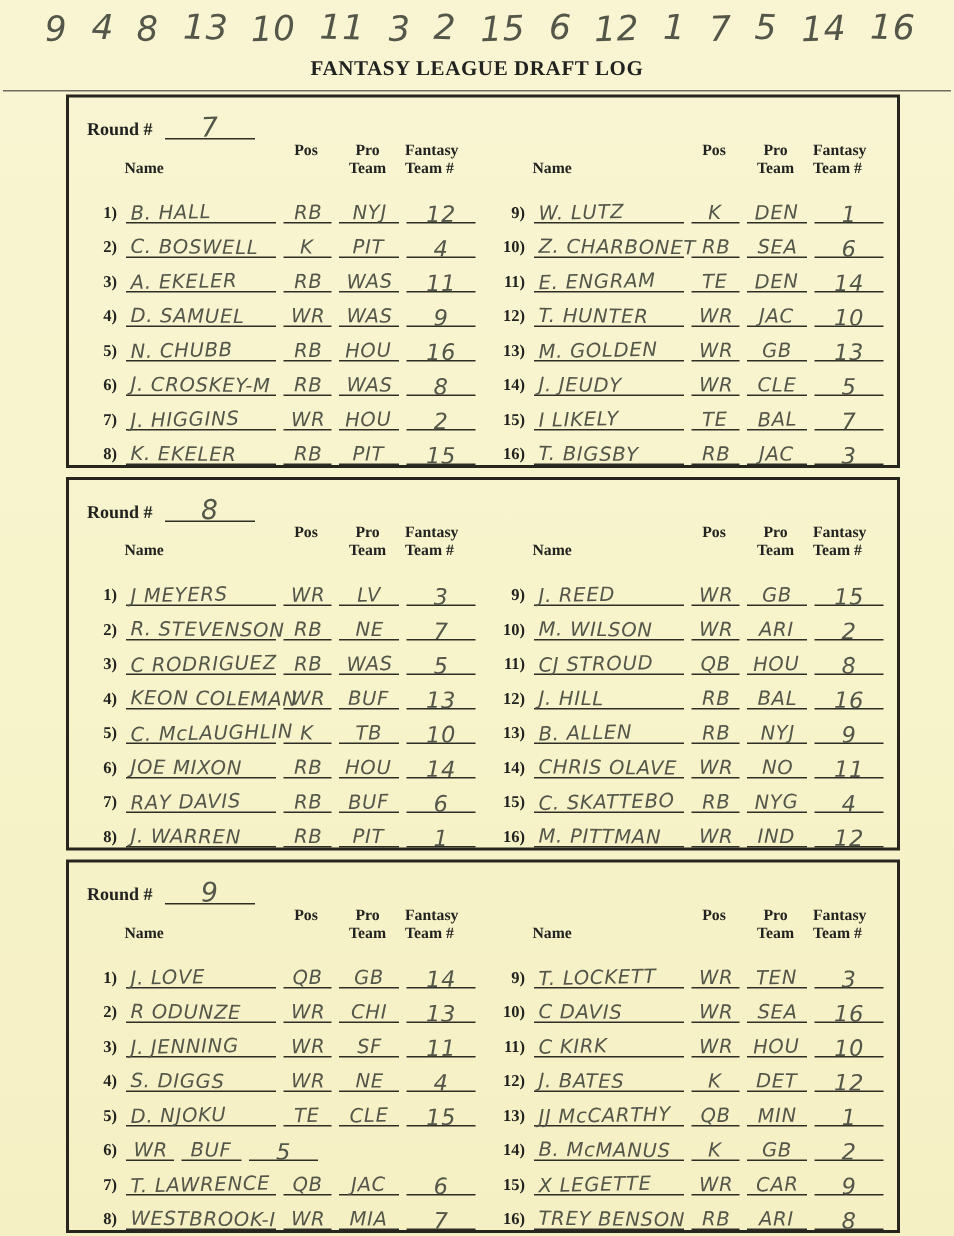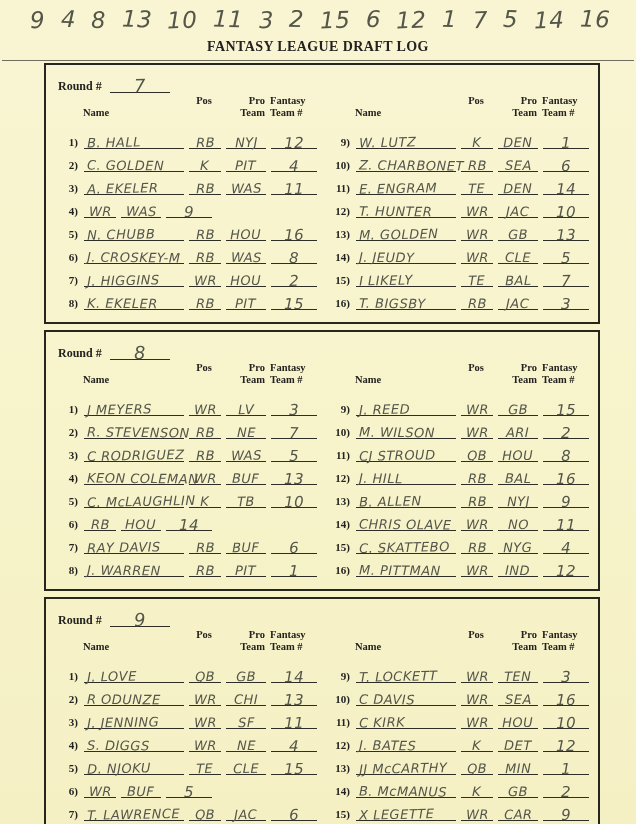--- a/index.html
+++ b/index.html
@@ -32,41 +32,41 @@
     margin:6px; text-align:center;
     font-size:14px; font-weight:bold; letter-spacing:.4px;
     line-height:15px;
   }
   
   .rounds { }
   .round-box {
     box-sizing:border-box;
     width:556px; margin:0 16px 6px 44px;
     border:2px solid #26261f;
-    padding:4px 10px 12px 12px;
+    padding:4px 10px 0 12px;
   }
   .round-line { display:flex; align-items:flex-end; gap:8px; height:24px; }
   .round-lbl { font-weight:bold; font-size:12px; line-height:14px; }
   .round-num-line {
     display:inline-flex; justify-content:center; align-items:flex-end;
     width:60px; border-bottom:1.5px solid #2e2e26;
   }
   .round-num-line .hw { font-size:18px; line-height:16px; transform:rotate(-2deg) translateY(2px); }
   .groups { display:flex; justify-content:space-between; margin-top:2px; }
   .group { width:258px; }
   
   .hdr-row {
     display:flex; gap:5px; height:30px; margin-bottom:1px;
     font-weight:bold; font-size:10.5px; line-height:12px;
   }
   .hdr .l1, .hdr .l2 { display:block; height:12px; }
   .c-num  { width:20px; flex:none; }
   .c-name { width:100px; flex:none; }
   .c-pos  { width:32px; flex:none; text-align:center; }
-  .c-team { width:40px; flex:none; text-align:right; }
+  .c-team { width:40px; flex:none; text-align:center; }
   .c-fty  { width:46px; flex:none; }
   
   .pick-row { display:flex; gap:5px; height:23px; align-items:flex-end; }
   .picknum { font-weight:bold; font-size:11px; line-height:14px; text-align:right; padding-right:1px; }
   .field {
     border-bottom:1.6px solid #2e2e26;
     height:100%;
     display:flex; align-items:flex-end;
     overflow:visible;
   }
@@ -143,21 +143,21 @@
     <span class="c-team field">
                 <span class="hw">NYJ</span>
               </span>
     <span class="c-fty field">
                 <span class="hw">12</span>
               </span>
   </div>
             <div class="pick-row">
     <span class="c-num picknum">2)</span>
     <span class="c-name field">
-                <span class="hw">C. GOLDEN</span>
+                <span class="hw">C. BOSWELL</span>
               </span>
     <span class="c-pos field">
                 <span class="hw">K</span>
               </span>
     <span class="c-team field">
                 <span class="hw">PIT</span>
               </span>
     <span class="c-fty field">
                 <span class="hw">4</span>
               </span>
@@ -172,20 +172,23 @@
               </span>
     <span class="c-team field">
                 <span class="hw">WAS</span>
               </span>
     <span class="c-fty field">
                 <span class="hw">11</span>
               </span>
   </div>
             <div class="pick-row">
     <span class="c-num picknum">4)</span>
+    <span class="c-name field">
+                <span class="hw">D. SAMUEL</span>
+              </span>
     <span class="c-pos field">
                 <span class="hw">WR</span>
               </span>
     <span class="c-team field">
                 <span class="hw">WAS</span>
               </span>
     <span class="c-fty field">
                 <span class="hw">9</span>
               </span>
   </div>
@@ -491,20 +494,23 @@
               </span>
     <span class="c-team field">
                 <span class="hw">TB</span>
               </span>
     <span class="c-fty field">
                 <span class="hw">10</span>
               </span>
   </div>
             <div class="pick-row">
     <span class="c-num picknum">6)</span>
+    <span class="c-name field">
+                <span class="hw">JOE MIXON</span>
+              </span>
     <span class="c-pos field">
                 <span class="hw">RB</span>
               </span>
     <span class="c-team field">
                 <span class="hw">HOU</span>
               </span>
     <span class="c-fty field">
                 <span class="hw">14</span>
               </span>
   </div>
@@ -807,20 +813,23 @@
               </span>
     <span class="c-team field">
                 <span class="hw">JAC</span>
               </span>
     <span class="c-fty field">
                 <span class="hw">6</span>
               </span>
   </div>
             <div class="pick-row">
     <span class="c-num picknum">8)</span>
+    <span class="c-name field">
+                <span class="hw">WESTBROOK-I</span>
+              </span>
     <span class="c-pos field">
                 <span class="hw">WR</span>
               </span>
     <span class="c-team field">
                 <span class="hw">MIA</span>
               </span>
     <span class="c-fty field">
                 <span class="hw">7</span>
               </span>
   </div>

